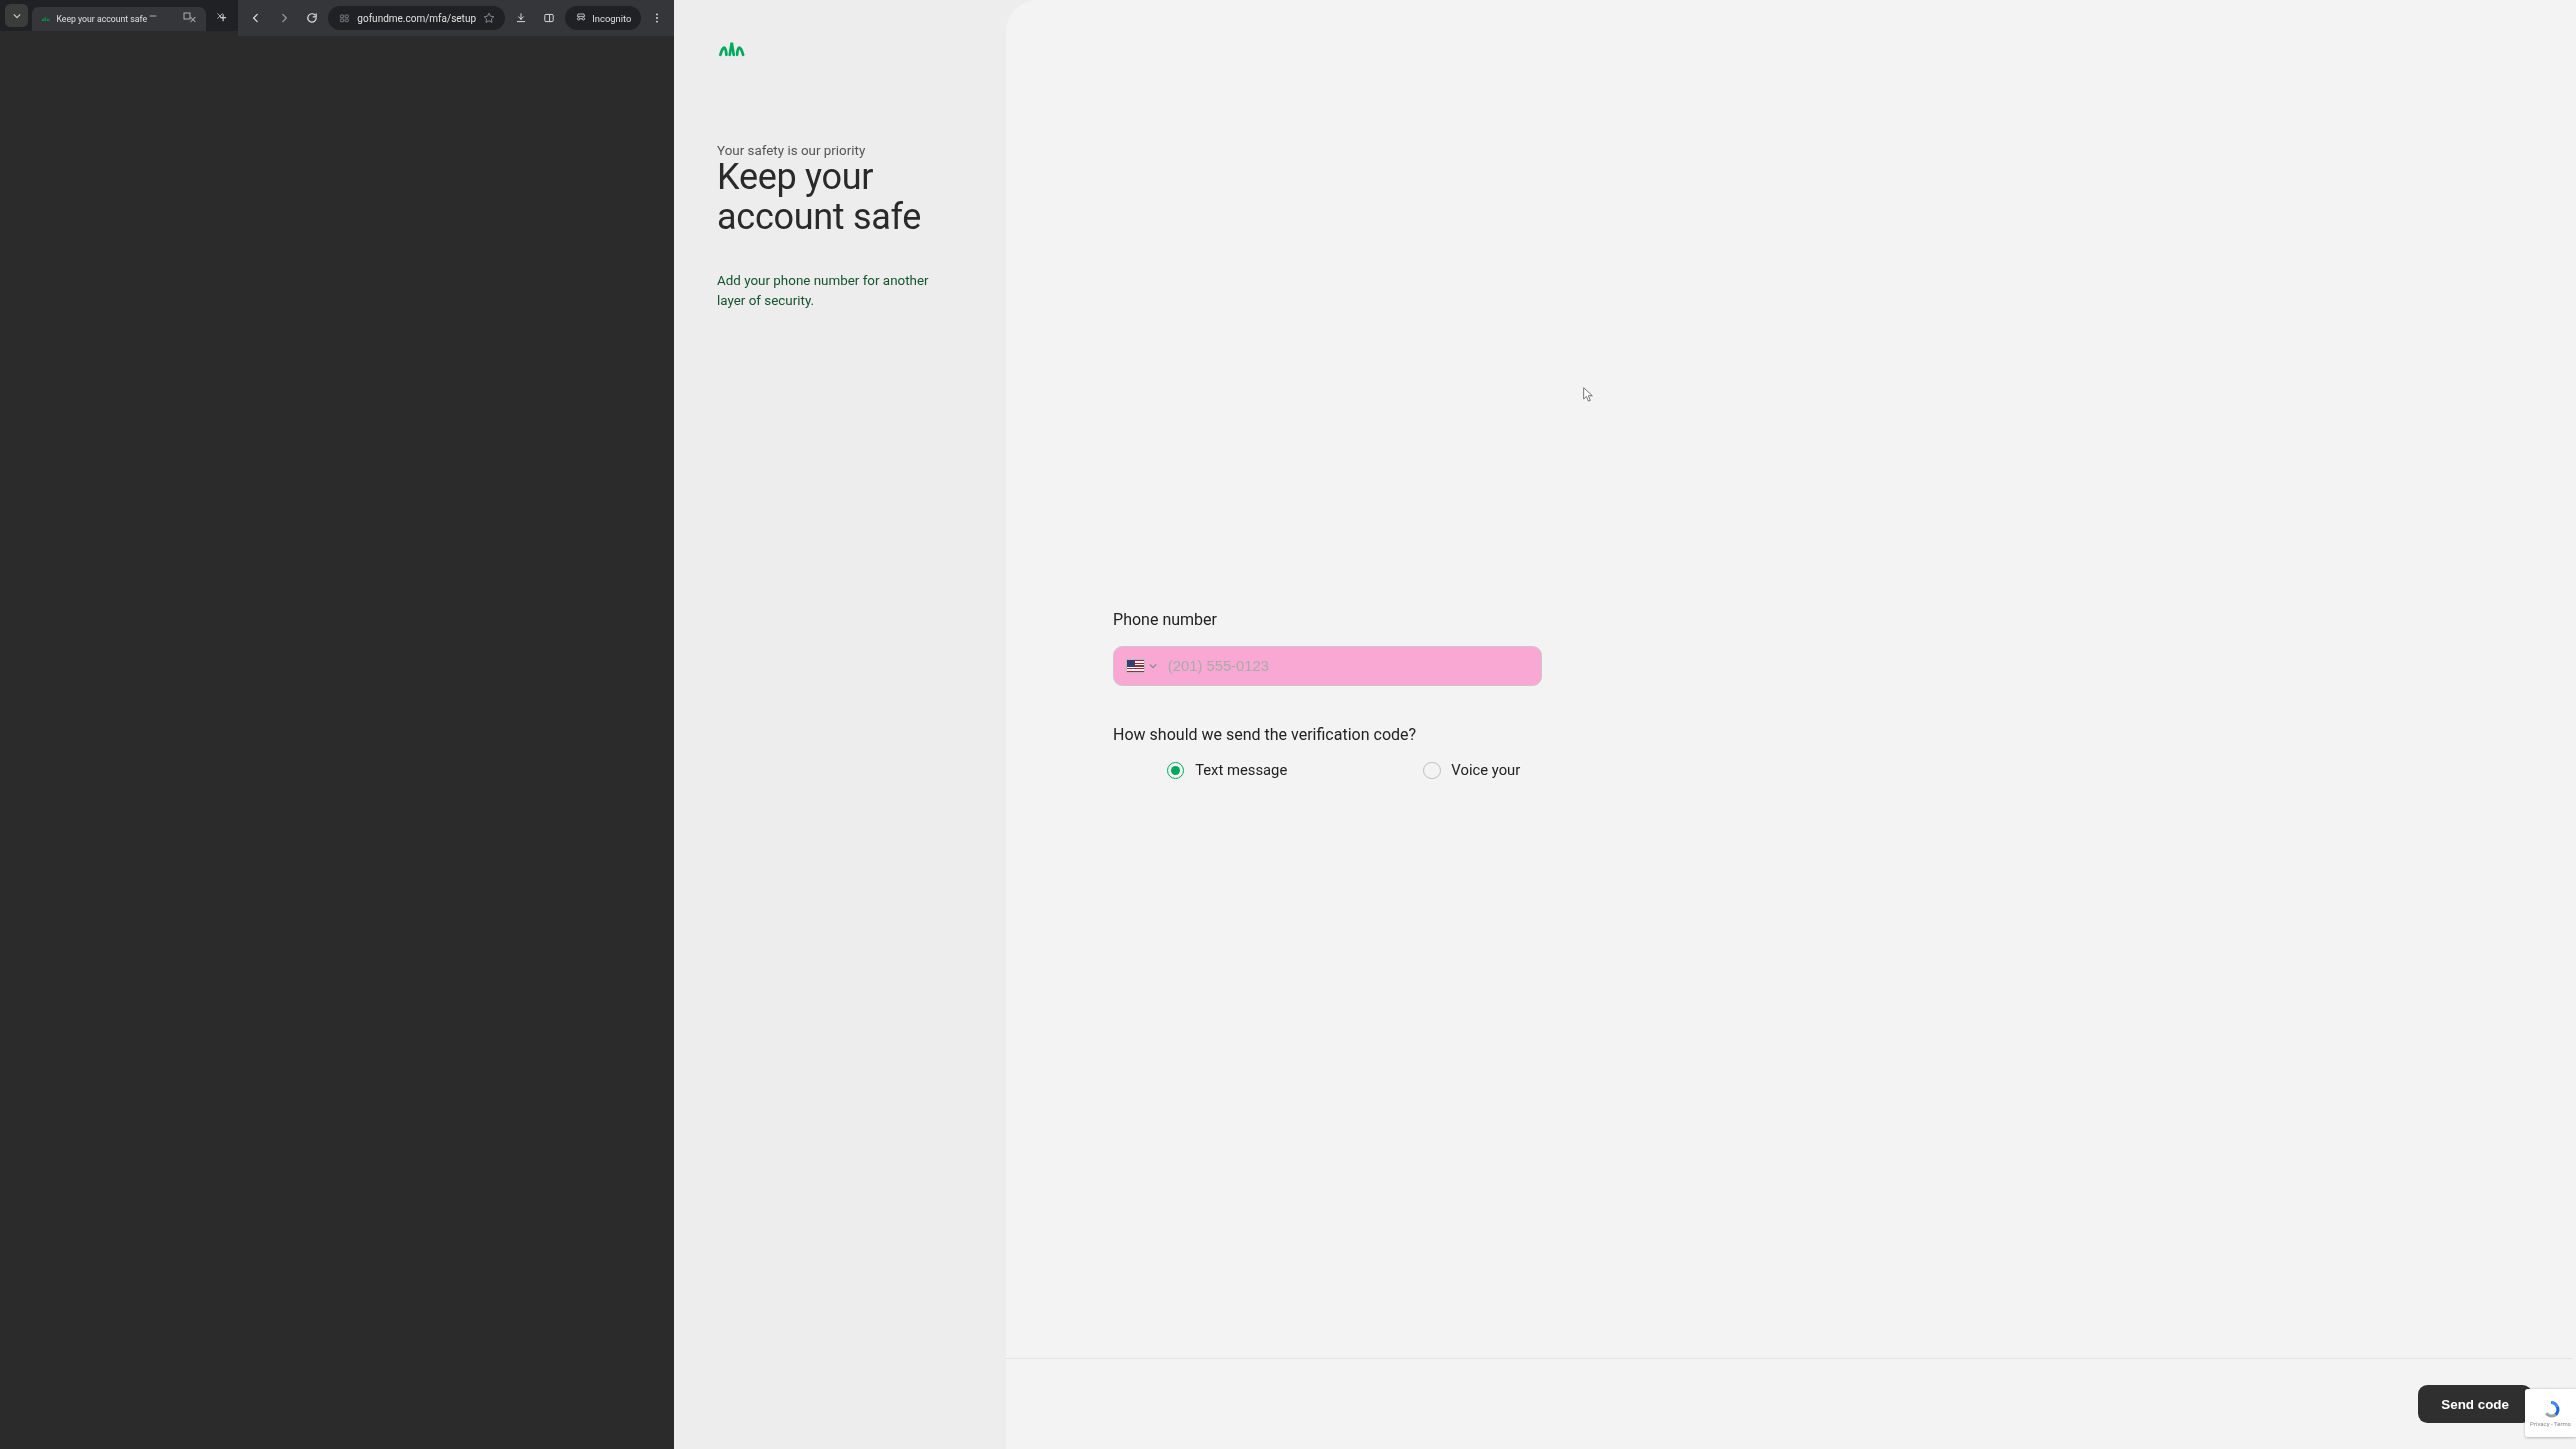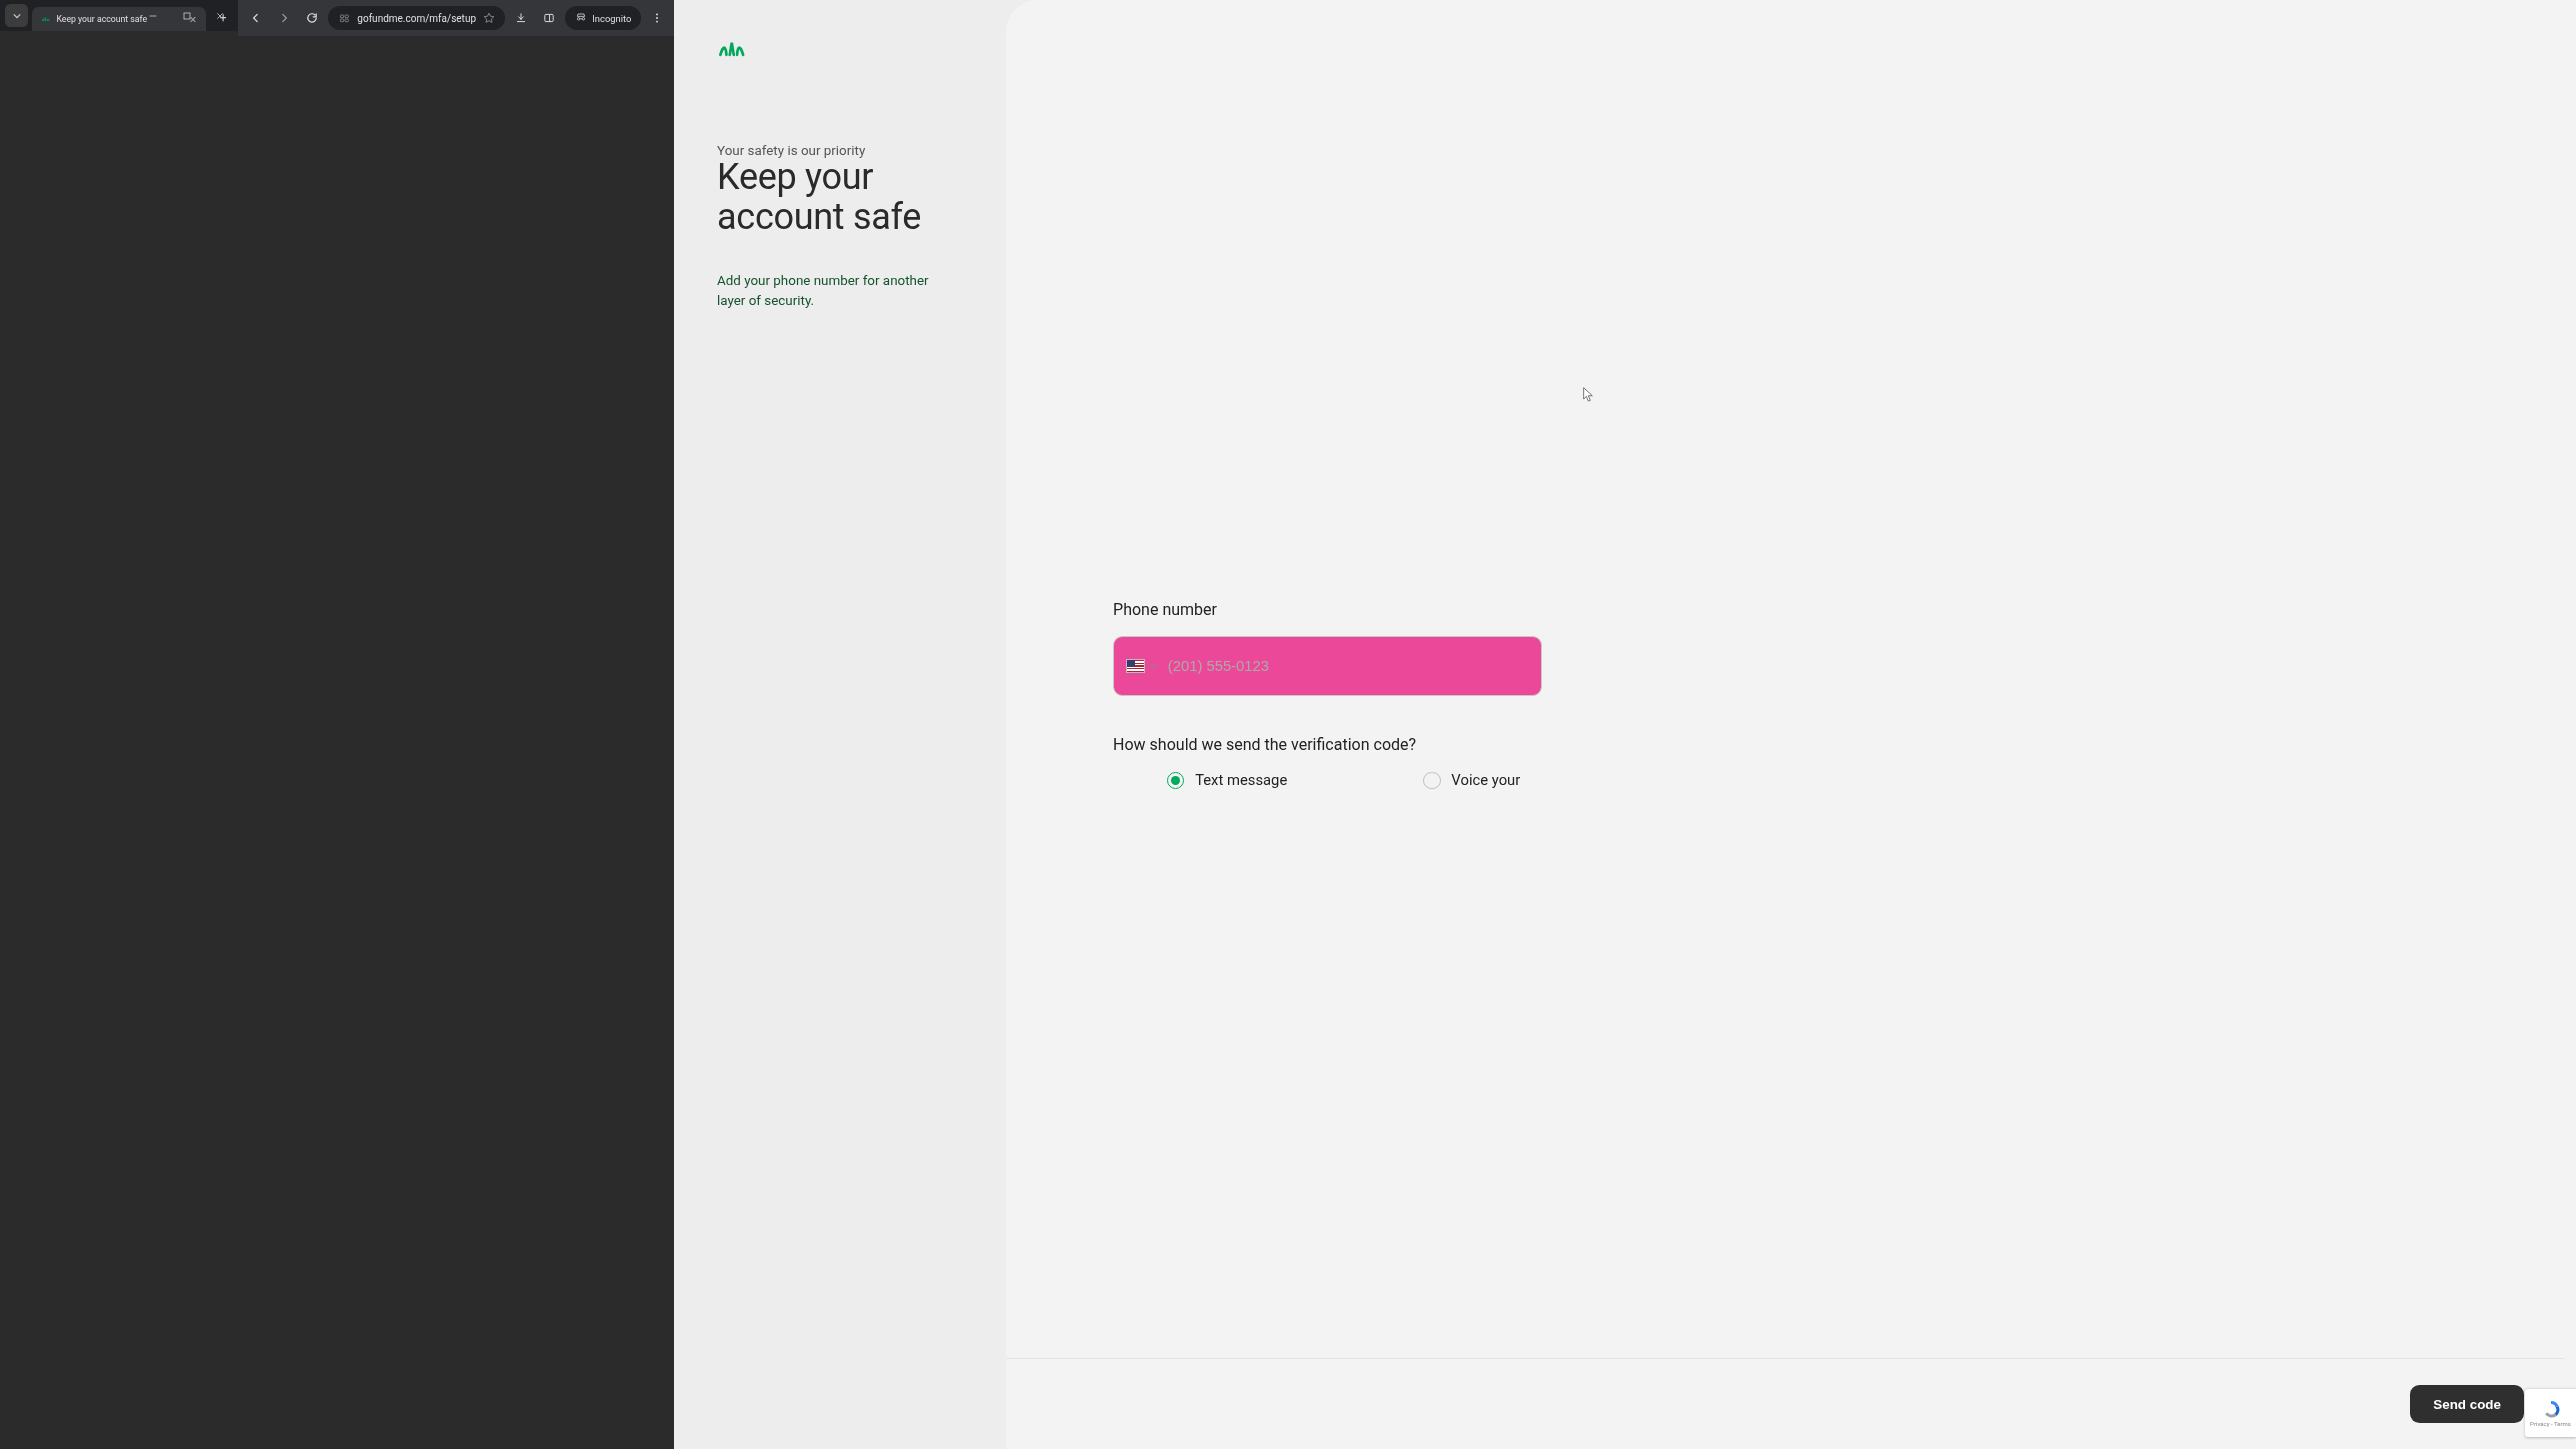--- a/index.html
+++ b/index.html
@@ -34,36 +34,36 @@
 
     .left-pane { width:332px; padding:40px 40px 0 43px; }
     .brand-logo { margin-bottom:81px; }
     .kicker { font-size:13.4px; color:#555; }
     .title { font-size:36px; line-height:1.1; color:#2a2a2a; font-weight:400; margin-bottom:34px; letter-spacing:-0.3px; }
     .subtext { font-size:13.4px; line-height:1.45; color:#14532d; max-width:241px; }
 
     .right-pane { flex:1; background:#f3f3f3; border-top-left-radius:32px; padding:0 47px 0 107px; display:flex; flex-direction:column; justify-content:center; position:relative; }
 
     .label { font-size:16px; color:#222; margin-bottom:17.4px; }
-    .phone-input { width:429px; height:60px; border:0.7px solid #c9c9c9; border-radius:9.4px; background:#ec4899; display:flex; align-items:center; padding:0 12px; gap:6.7px; margin-bottom:39px; }
+    .phone-input { width:429px; height:40px; border:0.7px solid #c9c9c9; border-radius:9.4px; background:#f9a8d4; display:flex; align-items:center; padding:0 12px; gap:6.7px; margin-bottom:39px; }
     .flag-select { display:flex; align-items:center; gap:4px; padding-right:4px; }
     .flag { width:19px; height:13.4px; border:0.7px solid #bbb; display:inline-block; position:relative; background:
       repeating-linear-gradient(#b22234 0 1.3px,#fff 1.3px 2.7px);
     }
     .flag::before { content:""; position:absolute; left:0; top:0; width:8px; height:6.7px; background:#3c3b6e; }
     .number-input { flex:1; border:none; outline:none; font-size:14.8px; background:transparent; color:#222; }
     .number-input::placeholder { color:#aaa; }
 
     .radio-row { display:flex; gap:94px; padding-left:12px; }
     .radio { display:flex; align-items:center; gap:10.7px; font-size:14.8px; color:#222; cursor:pointer;margin-left:42px; }
     .radio-circle { width:17.4px; height:17.4px; border:1.3px solid #bdbdbd; border-radius:50%; display:flex; align-items:center; justify-content:center; }
     .radio.selected .radio-circle { border-color:#02a95c; }
     .radio.selected .radio-dot { width:9.4px; height:9.4px; border-radius:50%; background:#02a95c; }
 
-    .footer-bar { position:absolute; left:0; right:12px; bottom:0; height:91px; border-top:0.7px solid #e3e3e3; display:flex; align-items:center; justify-content:flex-end; padding:0 40px 0 0; background:#f3f3f3; }
+    .footer-bar { position:absolute; left:0; right:4px; bottom:0; height:91px; border-top:0.7px solid #e3e3e3; display:flex; align-items:center; justify-content:flex-end; padding:0 40px 0 0; background:#f3f3f3; }
     .send-btn { height:38px; padding:0 23px; border-radius:9.4px; background:#2f2f2f; color:#fff; font-size:13.4px; font-weight:600; border:none; display:flex; align-items:center; }
 
     .recaptcha { position:absolute; right:0; bottom:12px; width:51px; height:48px; background:#fff; border-radius:2.7px 0 0 2.7px; box-shadow:0 0.7px 2.7px rgba(0,0,0,.25); display:flex; flex-direction:column; align-items:center; justify-content:center; font-size:6px; color:#888; }
     .recaptcha svg { margin-bottom:1.3px; }
     .recaptcha-links { font-size:6px; color:#888; }
 
     .cursor { position:absolute; left:909px; top:387px; pointer-events:none; color:#333; }
   </style>
 </head>
 <body>

